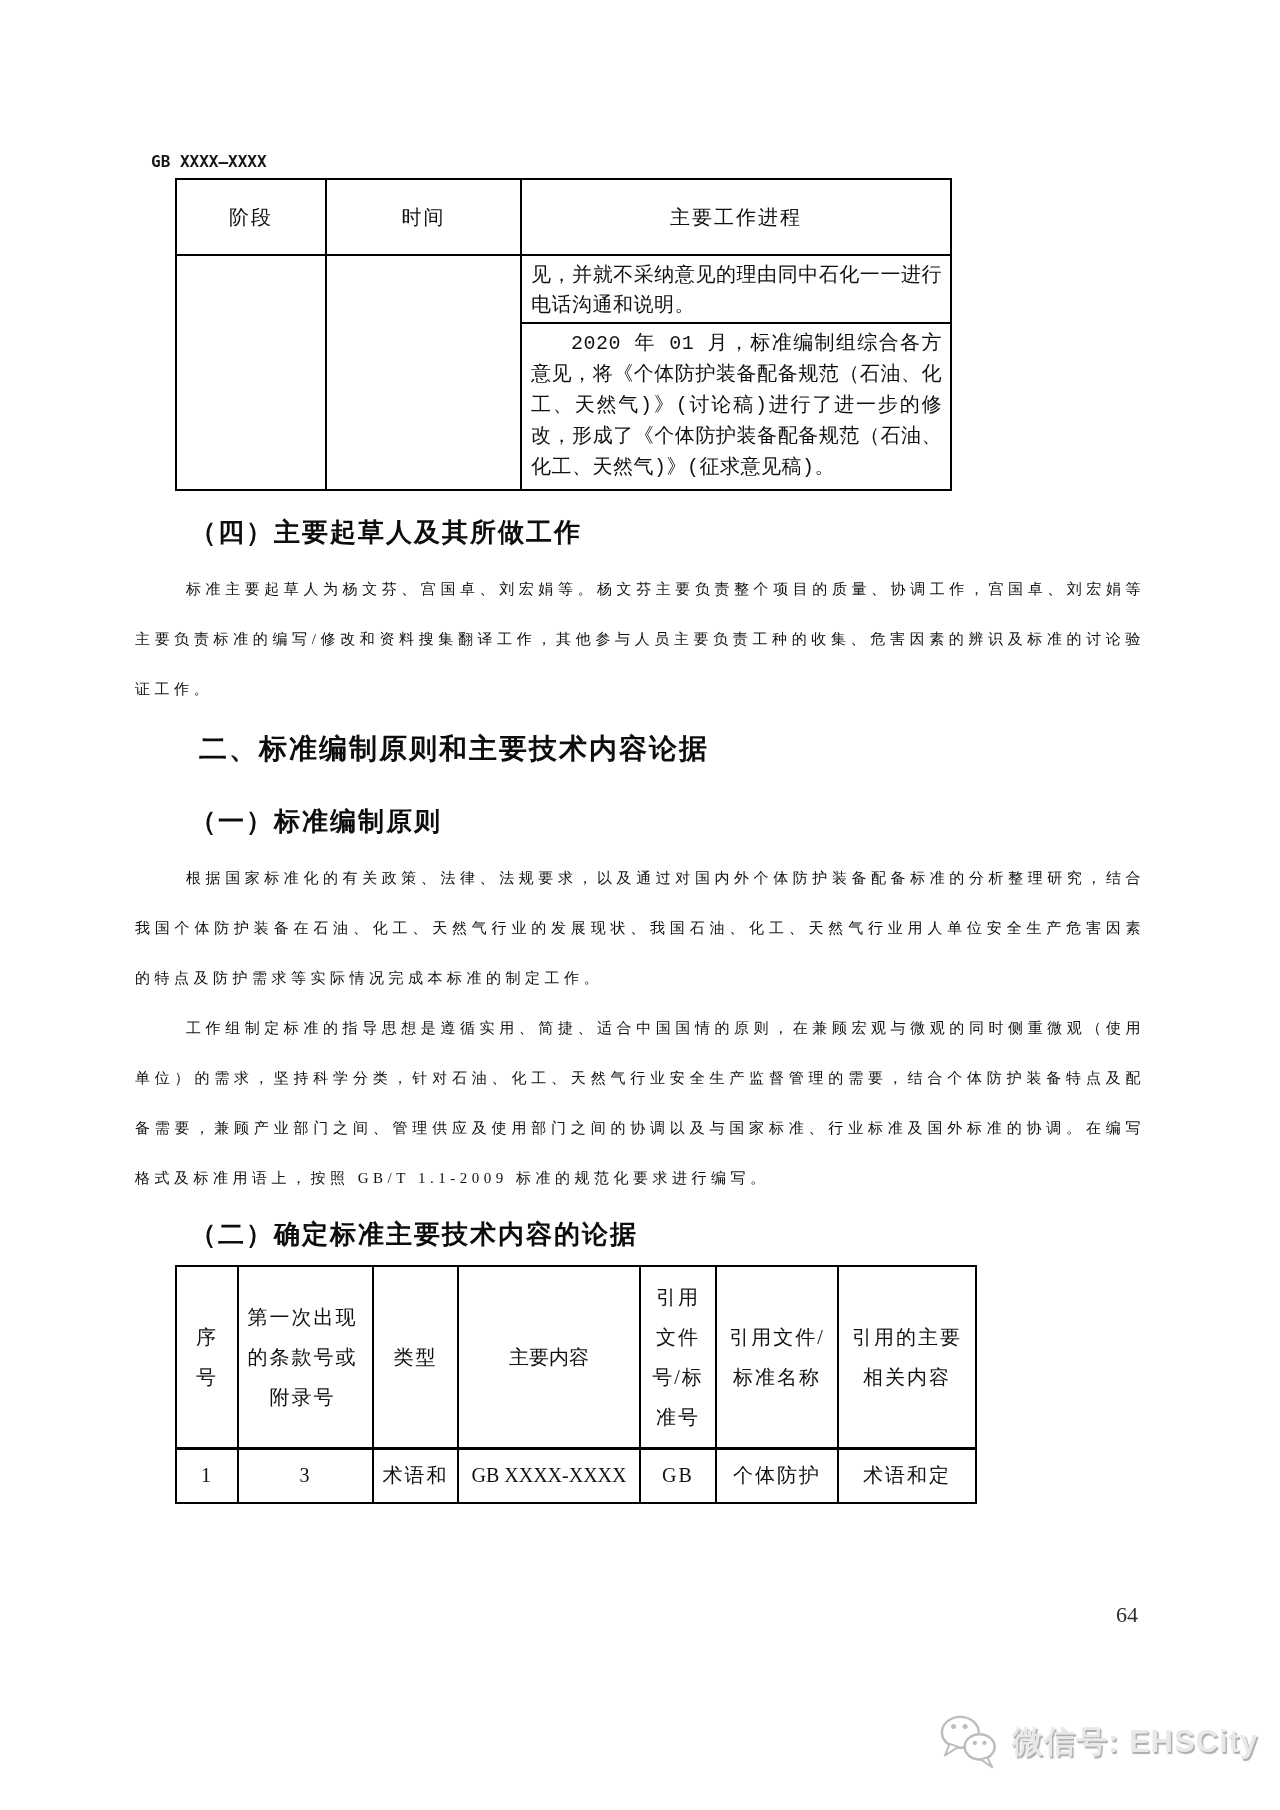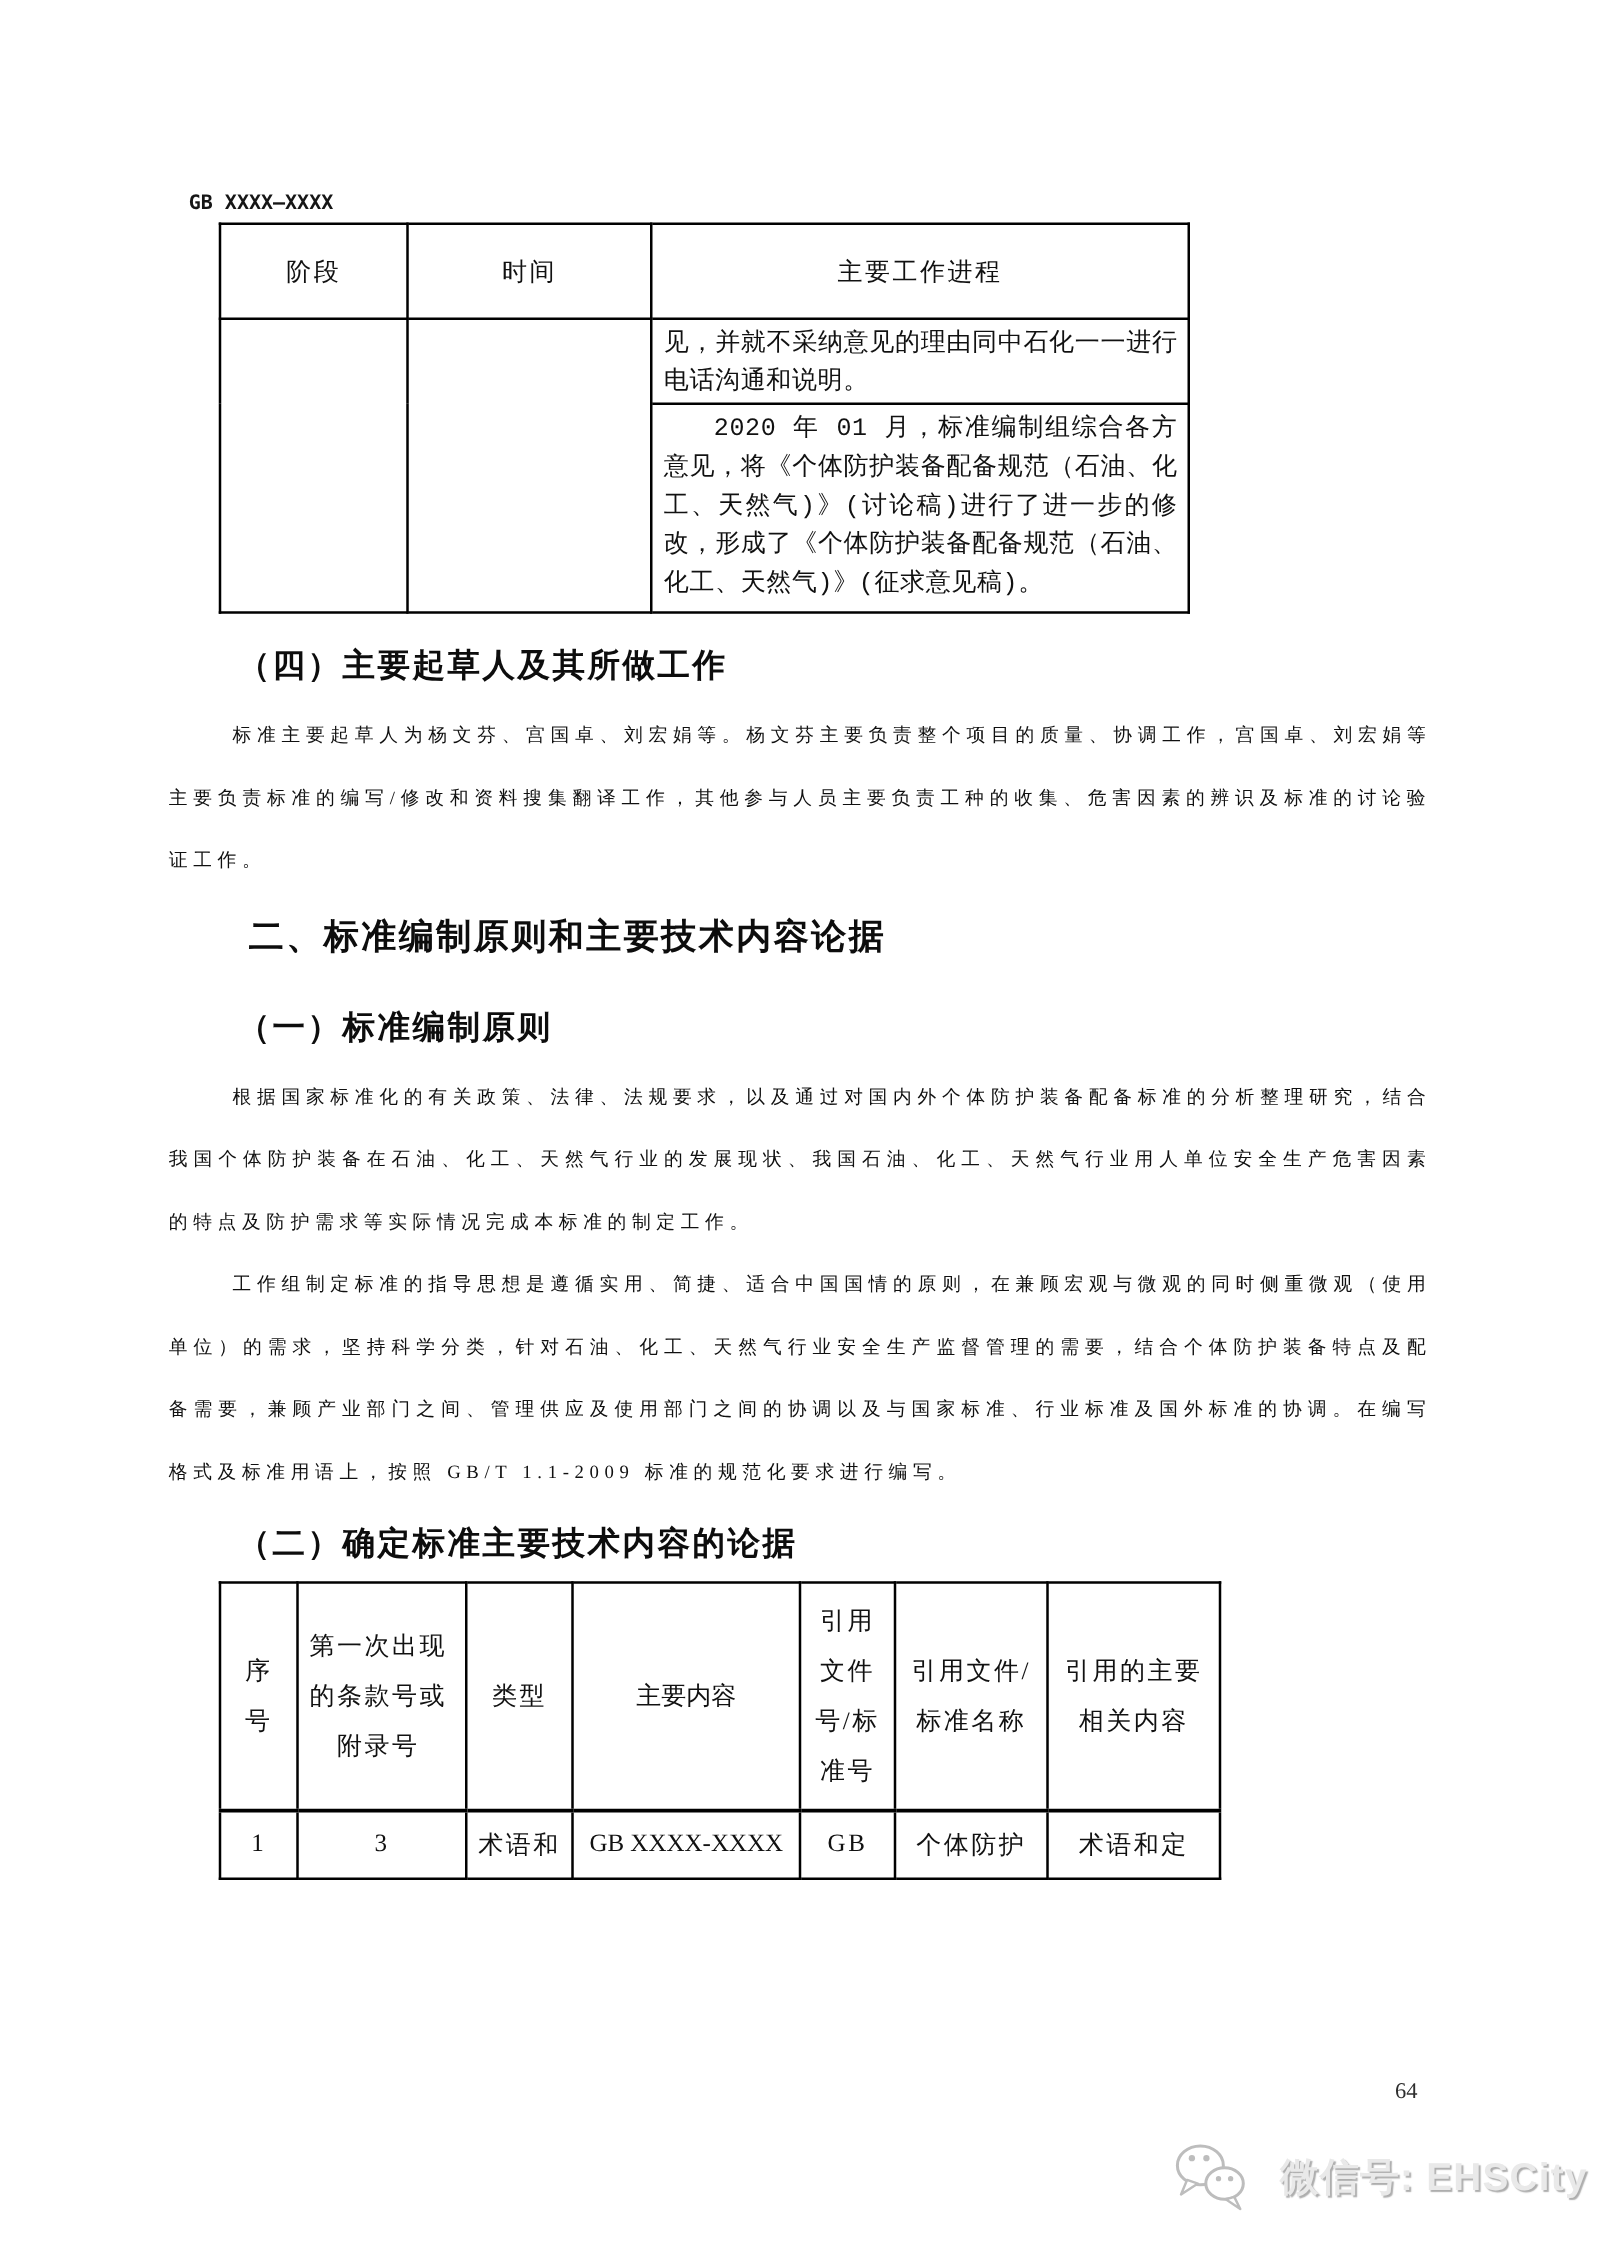--- a/index.html
+++ b/index.html
@@ -115,33 +115,33 @@
   .t2 .c-art  { width: 135px; padding-left: 8px; padding-right: 14px; }
   .t2 .c-type { width: 85px;  }
   .t2 .c-main { width: 182px; letter-spacing: 0; }
   .t2 .c-ref  { width: 76px;  }
   .t2 .c-name { width: 122px; }
   .t2 .c-rel  { width: 138px; }
 
   .page-num {
     position: absolute;
     left: 1116px;
-    top: 1662px;
-    font-size: 18px;
+    top: 1602px;
+    font-size: 22px;
     color: #2e2e2e;
     font-family: "Liberation Serif", serif;
   }
 
   .watermark {
     position: absolute;
     left: 938px;
     top: 1712px;
     display: flex;
     align-items: center;
-    gap: 24px;
+    gap: 12px;
   }
   .watermark .wm-text {
     font-family: "Liberation Sans", "DejaVu Sans", sans-serif;
     font-size: 31px;
     font-weight: bold;
     color: #e9e9e9;
     text-shadow: 1.5px 1.5px 1px #adadad, -1px -1px 0 #ffffff;
     letter-spacing: 1px;
     white-space: nowrap;
   }

